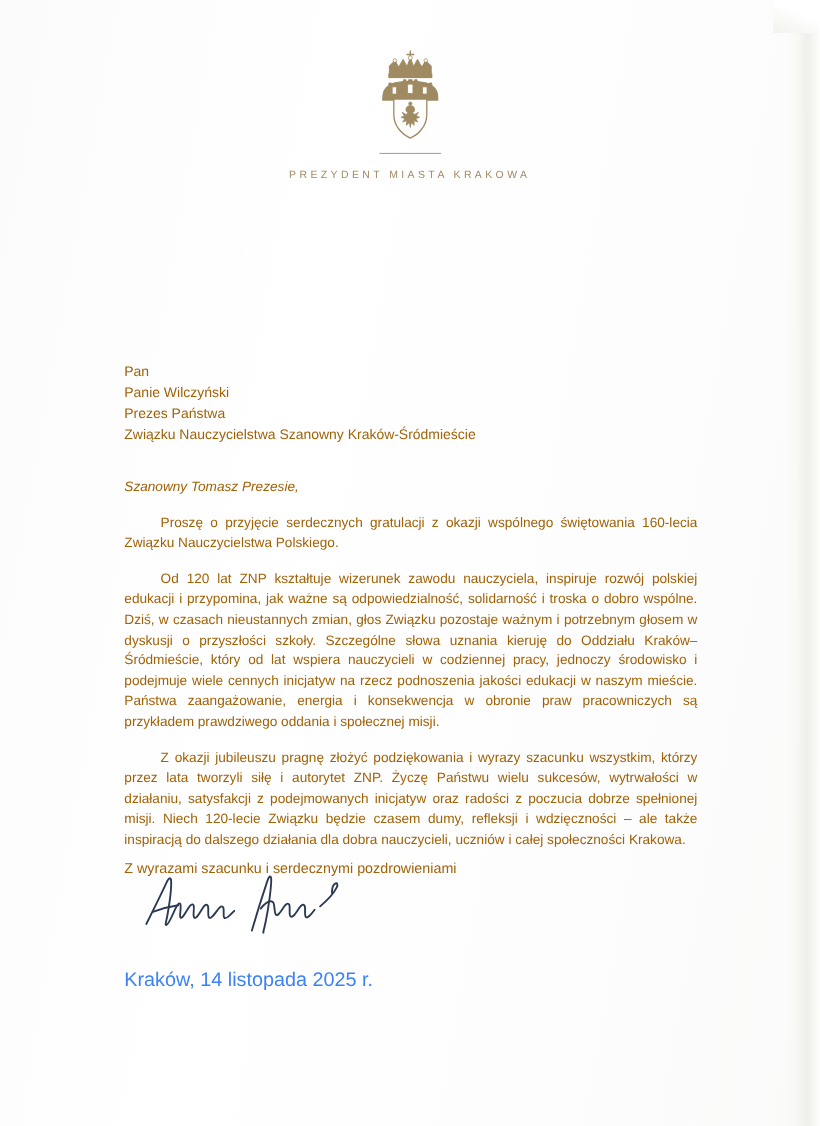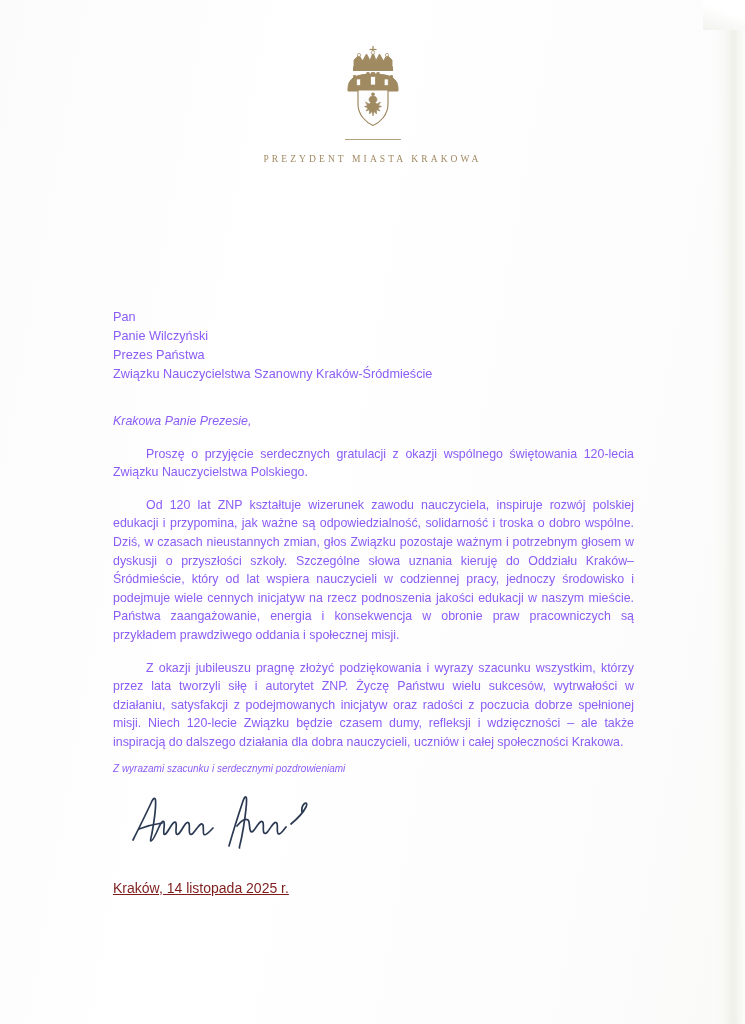--- a/index.html
+++ b/index.html
@@ -67,30 +67,29 @@
     margin: 9px auto 12px auto;
     opacity: .85;
   }
   .lh-line {
     color: #a08a62;
     font-size: 9.5px;
     letter-spacing: 3.1px;
     line-height: 15px;
     font-weight: 400;
     white-space: nowrap;
-    font-family: Liberation Serif, serif;
   }
 
   
   .letter-body {
     position: absolute;
     left: 113px;
-    top: 308px;
+    top: 329px;
     width: 521px;
-    color: #8b5cf6;
+    color: #a16207;
     font-size: 12.4px;
     line-height: 18.6px;
   }
   .addressee {
     line-height: 19px;
     font-size: 12.7px;
     margin: 0 0 28px 0;
   }
   .addressee div { white-space: nowrap; }
 
@@ -100,39 +99,37 @@
     margin: 0 0 14px 0;
   }
   p.para {
     margin: 0 0 14px 0;
     text-align: justify;
     text-indent: 33px;
     hyphens: none;
   }
   p.para.last { margin-bottom: 4px; }
   .closing {
-    font-style: italic;
-    font-size: 10px;
+    font-size: 13px;
     margin: 8px 0 0 0;
   }
 
   .signature {
     position: absolute;
     left: 125px;
     top: 788px;
     width: 230px;
     height: 62px;
   }
   .date-line {
     position: absolute;
     left: 113px;
     top: 880px;
-    color: #7f1d1d;
-    font-size: 14px;
-    text-decoration: underline;
+    color: #3b82f6;
+    font-size: 18px;
   }
 </style>
 </head>
 <body>
 
 <div class="page">
 
   <div class="paper-tint"></div>
 
   <div class="letterhead">
@@ -186,23 +183,23 @@
 
   <div class="letter-body">
 
     <div class="addressee">
       <div>Pan</div>
       <div>Panie Wilczyński</div>
       <div>Prezes Państwa</div>
       <div>Związku Nauczycielstwa Szanowny Kraków-Śródmieście</div>
     </div>
 
-    <div class="salutation">Krakowa Panie Prezesie,</div>
-
-    <p class="para">Proszę o przyjęcie serdecznych gratulacji z okazji wspólnego świętowania 120-lecia Związku Nauczycielstwa Polskiego.</p>
+    <div class="salutation">Szanowny Tomasz Prezesie,</div>
+
+    <p class="para">Proszę o przyjęcie serdecznych gratulacji z okazji wspólnego świętowania 160-lecia Związku Nauczycielstwa Polskiego.</p>
 
     <p class="para">Od 120 lat ZNP kształtuje wizerunek zawodu nauczyciela, inspiruje rozwój polskiej edukacji i przypomina, jak ważne są odpowiedzialność, solidarność i troska o dobro wspólne. Dziś, w czasach nieustannych zmian, głos Związku pozostaje ważnym i potrzebnym głosem w dyskusji o przyszłości szkoły. Szczególne słowa uznania kieruję do Oddziału Kraków–Śródmieście, który od lat wspiera nauczycieli w codziennej pracy, jednoczy środowisko i podejmuje wiele cennych inicjatyw na rzecz podnoszenia jakości edukacji w naszym mieście. Państwa zaangażowanie, energia i konsekwencja w obronie praw pracowniczych są przykładem prawdziwego oddania i społecznej misji.</p>
 
     <p class="para last">Z okazji jubileuszu pragnę złożyć podziękowania i wyrazy szacunku wszystkim, którzy przez lata tworzyli siłę i autorytet ZNP. Życzę Państwu wielu sukcesów, wytrwałości w działaniu, satysfakcji z podejmowanych inicjatyw oraz radości z poczucia dobrze spełnionej misji. Niech 120-lecie Związku będzie czasem dumy, refleksji i wdzięczności – ale także inspiracją do dalszego działania dla dobra nauczycieli, uczniów i całej społeczności Krakowa.</p>
 
     <div class="closing">Z wyrazami szacunku i serdecznymi pozdrowieniami</div>
   </div>
 
   <svg class="signature" viewBox="0 0 230 62">
     <g fill="none" stroke="#2b3a52" stroke-width="1.7" stroke-linecap="round" stroke-linejoin="round">

